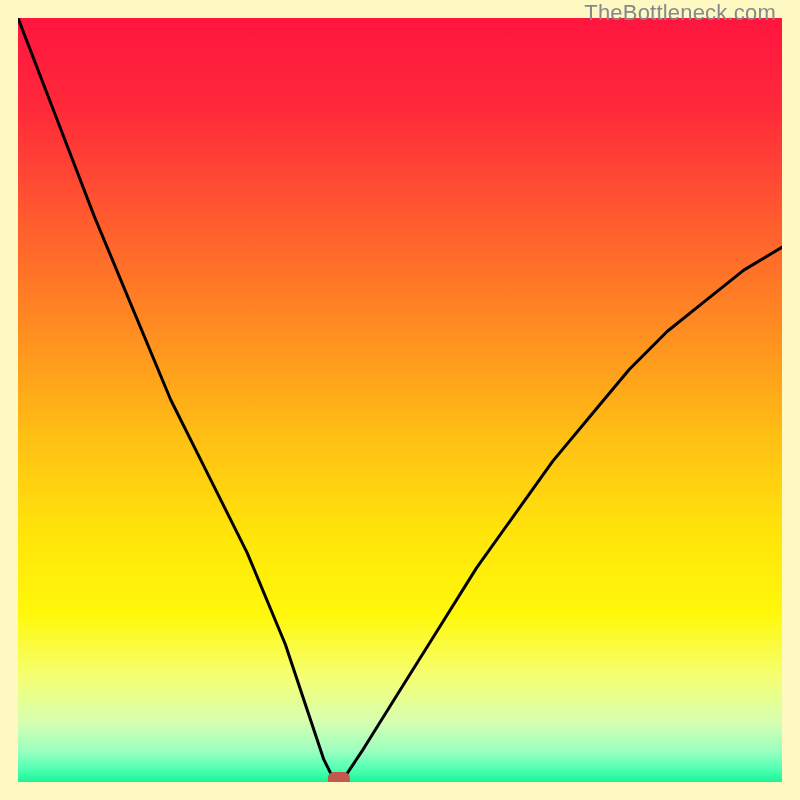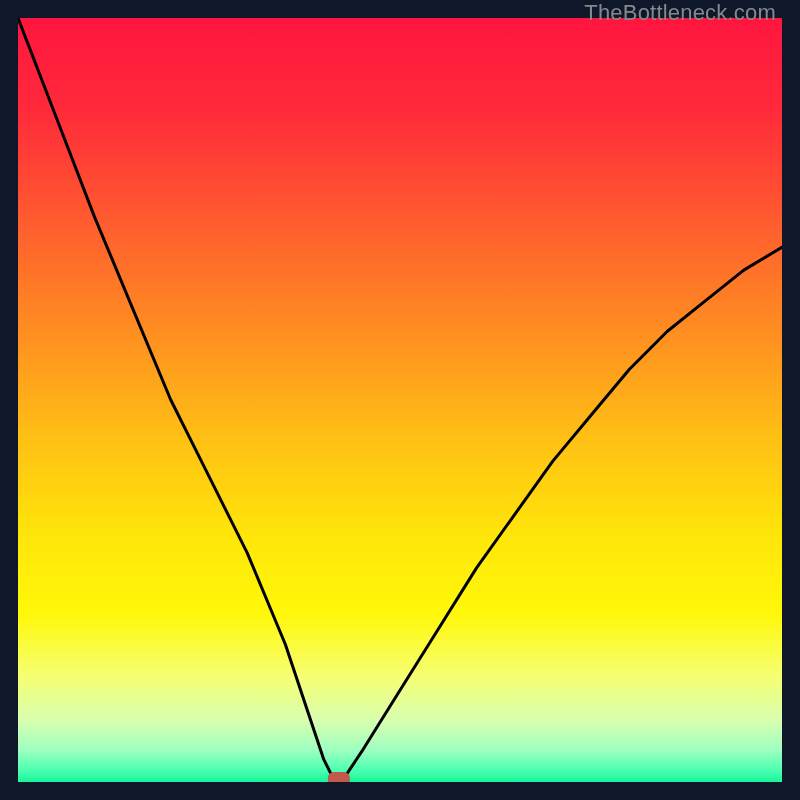--- a/index.html
+++ b/index.html
@@ -4,21 +4,21 @@
 <style>
   body {
     margin: 0;
     padding: 0;
     background: #fff;
   }
   .chart-container {
     position: relative;
     width: 800px;
     height: 800px;
-    background: #0f172a;
+    background: #fef9c3;
   }
   .plot-area {
     position: absolute;
     left: 18px;
     top: 18px;
     width: 764px;
     height: 764px;
     overflow: hidden;
   }
   .gradient-bg {

